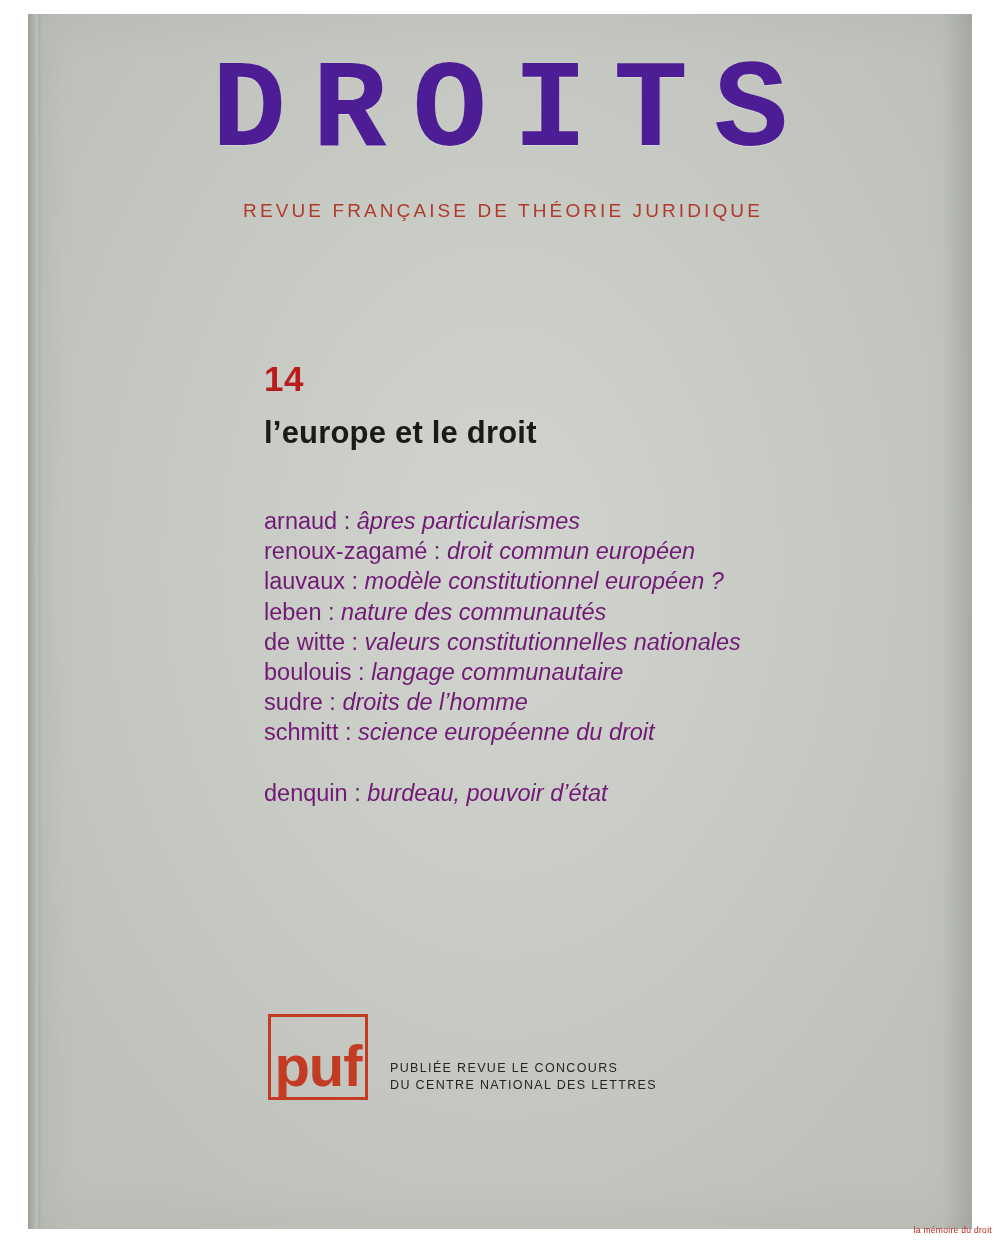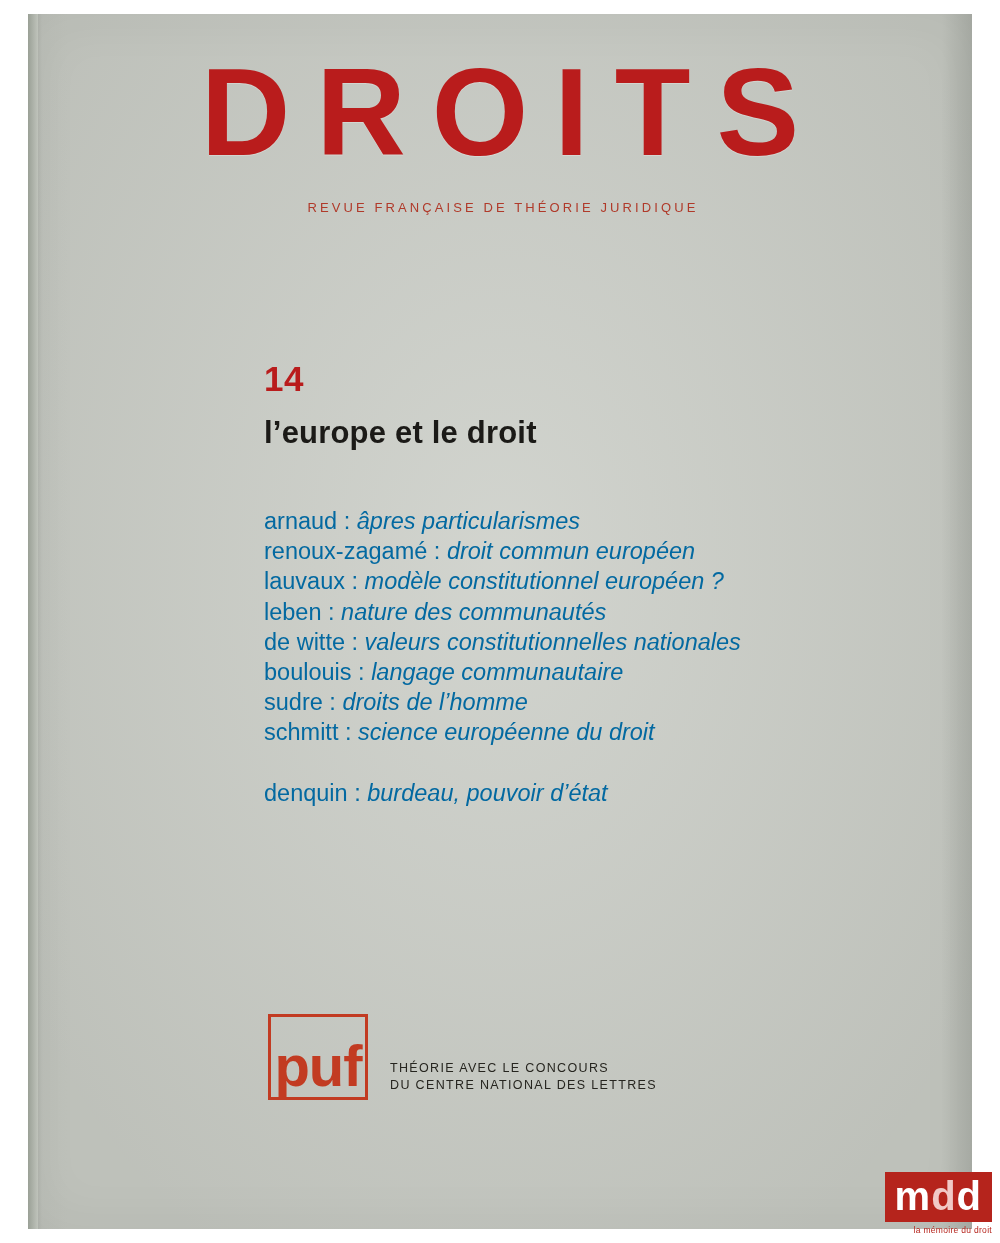--- a/index.html
+++ b/index.html
@@ -54,32 +54,32 @@
 
   
   #masthead {
     position: absolute;
     left: 0;
     right: 0;
     top: 36px;
     text-align: center;
   }
   #journal-title {
-    font-family: Liberation Sans, sans-serif;
+    font-family: Liberation Mono, monospace;
     font-weight: bold;
     font-size: 124px;
     letter-spacing: 26px;
     line-height: 1.0;
-    color: #b91c1c;
+    color: #4c1d95;
     margin-left: 26px;
     text-shadow: 0 1px 0 rgba(255,255,255,0.25);
   }
   #journal-subtitle {
     margin-top: 26px;
-    font-size: 13px;
+    font-size: 19px;
     letter-spacing: 3.1px;
     color: #b03a2a;
     font-weight: normal;
     margin-left: 6px;
   }
 
   
   #issue-block {
     position: absolute;
     left: 236px;
@@ -102,21 +102,21 @@
 
   
   #contents {
     position: absolute;
     left: 236px;
     top: 492px;
     width: 690px;
   }
   .entry {
     font-size: 23.5px;
-    color: #0369a1;
+    color: #701a75;
     line-height: 30.2px;
     white-space: nowrap;
   }
   .entry .author { font-style: normal; }
   .entry .sep { font-style: normal; }
   .entry .work { font-style: italic; }
   #contents .gap { height: 30px; }
 
   
   #publisher-block {
@@ -249,24 +249,23 @@
         <span class="sep">:</span>
         <span class="work">burdeau, pouvoir d’état</span>
       </div>
     </div>
 
     <div id="publisher-block">
       <div id="puf-logo">
         <span class="mark">puf</span>
       </div>
       <div id="publisher-note">
-        <div>THÉORIE AVEC LE CONCOURS</div>
+        <div>PUBLIÉE REVUE LE CONCOURS</div>
         <div>DU CENTRE NATIONAL DES LETTRES</div>
       </div>
     </div>
 
   </div>
 </div>
 
 <div id="mdd-watermark">
-  <div id="mdd-mark"><span>m</span><span class="mid">d</span><span>d</span></div>
   <div id="mdd-tagline">la mémoire du droit</div>
 </div>
 
 </body></html>

